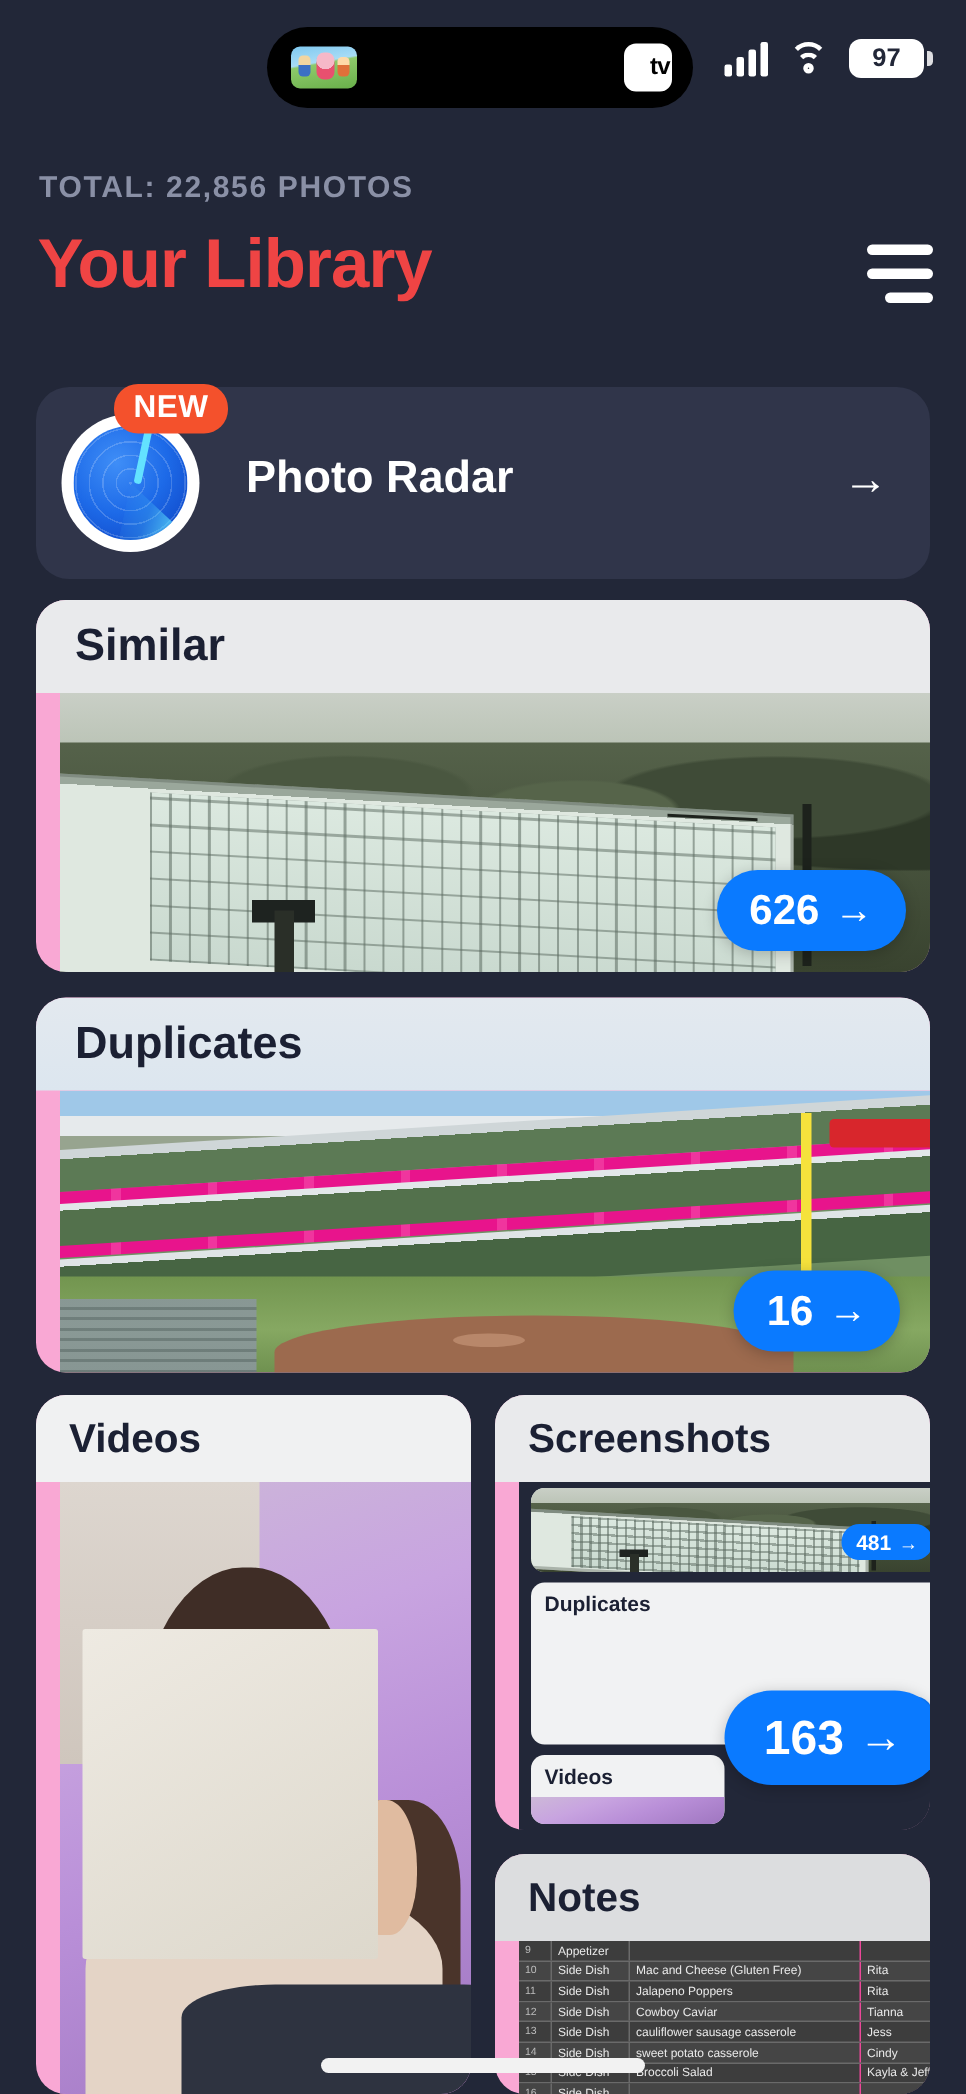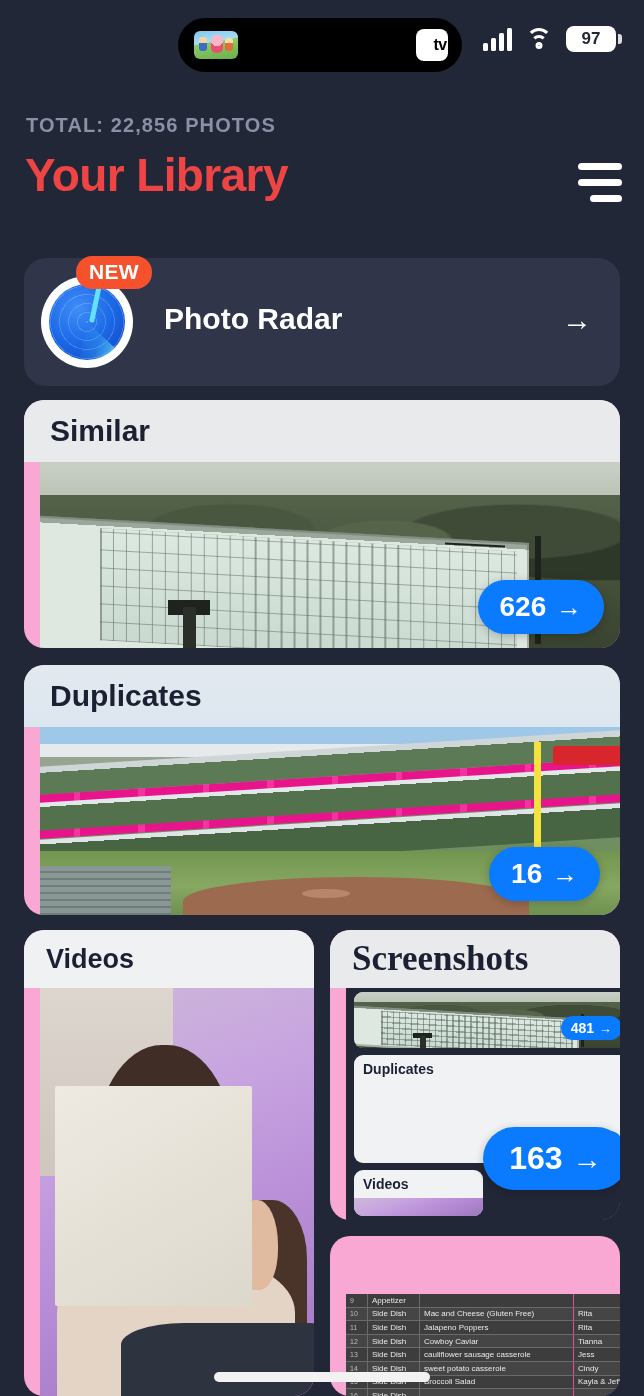--- a/index.html
+++ b/index.html
@@ -140,21 +140,21 @@
 
   
   #card-videos{ left:24px; top:930px; width:290px; height:466px; }
   #card-videos .card-head{ height:58px; padding-left:22px; background:#f0f1f2; }
   #card-videos .card-head span{ font-size:27px; }
   #card-videos .photo{ top:58px; height:408px; }
 
   
   #card-shots{ left:330px; top:930px; width:290px; height:290px; }
   #card-shots .card-head{ height:58px; padding-left:22px; background:#e9eaec; }
-  #card-shots .card-head span{ font-size:35px;font-family:Liberation Serif, serif; }
+  #card-shots .card-head span{ font-size:27px; }
   #card-shots .photo{ top:58px; height:232px; background:#222738; }
   #card-shots .badge{ right:-8px; bottom:30px; padding:13px 26px; font-size:32px; }
 
   
   #card-notes{ left:330px; top:1236px; width:290px; height:160px; }
   #card-notes .card-head{ height:58px; padding-left:22px; background:#dcdddf; }
   #card-notes .card-head span{ font-size:27px; }
   #card-notes .photo{ top:58px; height:102px; background:#3b3b3b; }
 
   
@@ -406,20 +406,23 @@
 
       </div>
     </div>
     <div class="badge">
       <span>163</span>
       <span class="arrow">→</span>
     </div>
   </div>
 
   <div class="card" id="card-notes">
+    <div class="card-head">
+      <span>Notes</span>
+    </div>
     <div class="photo">
       <div class="ph-sheet" id="notes-sheet">
           <div class="sheet-row">
             <div class="c0">9</div>
             <div class="c1">Appetizer</div>
             <div class="c2"></div>
             <div class="c3"></div>
           </div>
           <div class="sheet-row alt">
             <div class="c0">10</div>

